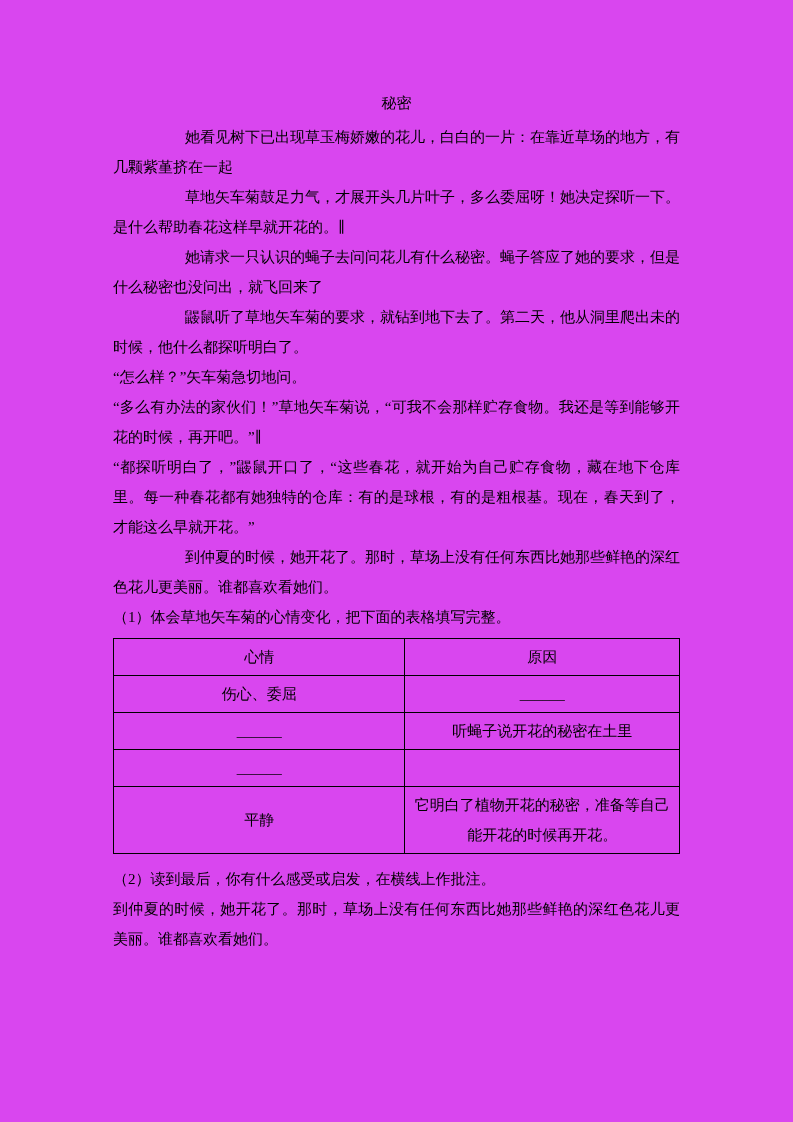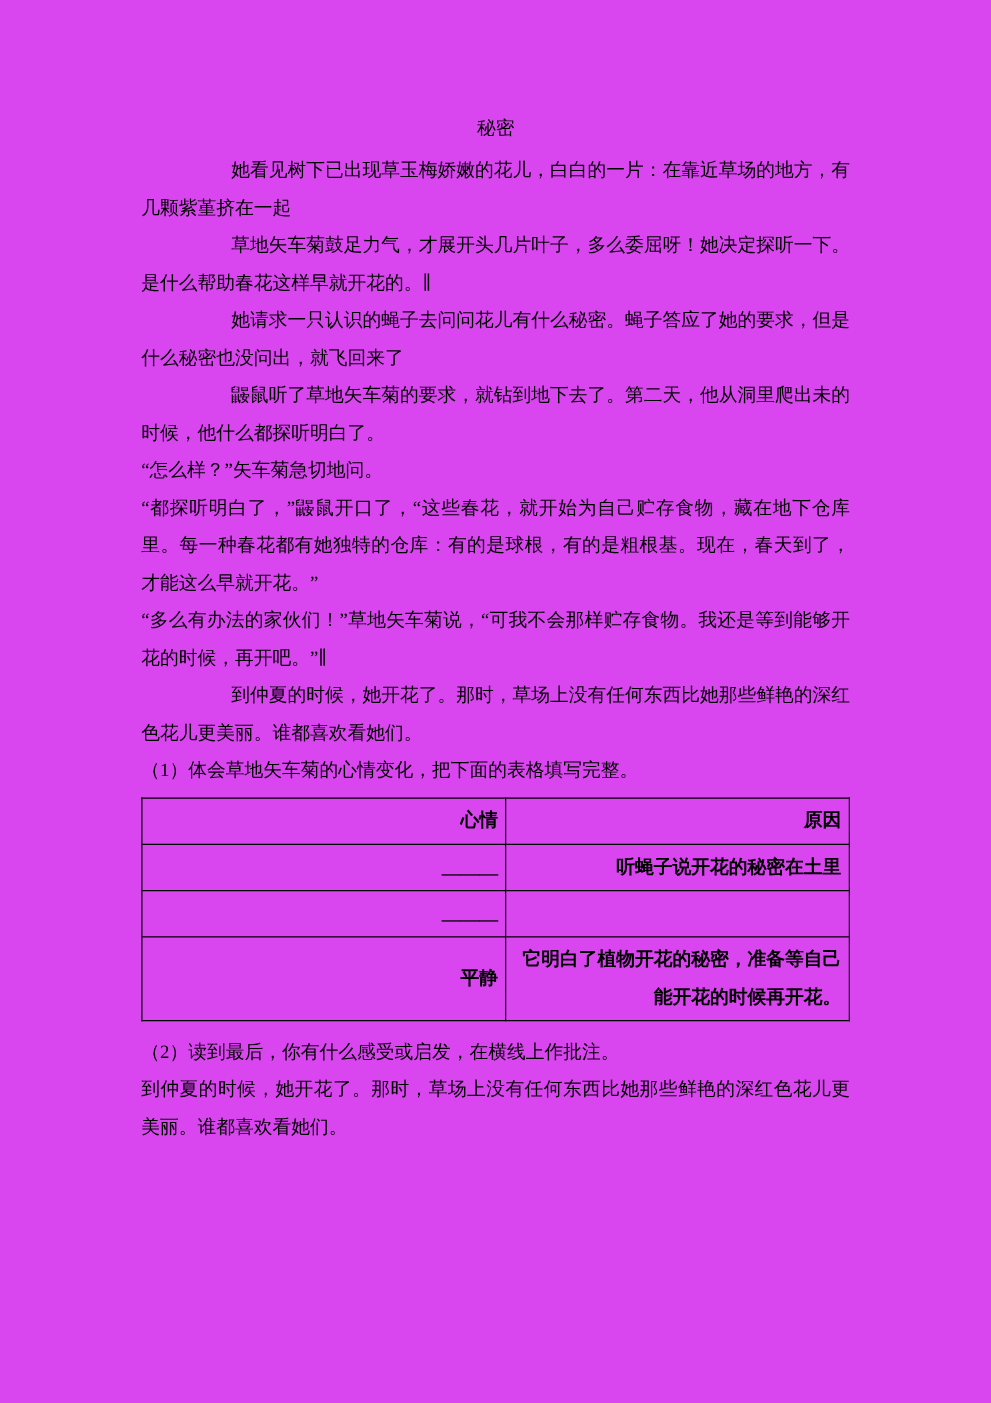--- a/index.html
+++ b/index.html
@@ -33,23 +33,23 @@
   }
   table.mood-table {
     width: 100%;
     border-collapse: collapse;
     margin: 6px 0 10px 0;
     table-layout: fixed;
   }
   table.mood-table th,
   table.mood-table td {
     border: 1px solid #000000;
-    text-align: right;
+    text-align: center;
     vertical-align: middle;
-    font-weight: bold;
+    font-weight: normal;
     padding: 3px 6px;
     height: 35px;
     line-height: 30px;
   }
   table.mood-table col.col-mood { width: 51.5%; }
   table.mood-table col.col-reason { width: 48.5%; }
   .blank-text {
     letter-spacing: 0px;
   }
 </style>
@@ -58,35 +58,39 @@
 
 <div class="page">
 
   <h1 class="title">秘密</h1>
 
   <p class="para indent">她看见树下已出现草玉梅娇嫩的花儿，白白的一片：在靠近草场的地方，有几颗紫堇挤在一起</p>
   <p class="para indent">草地矢车菊鼓足力气，才展开头几片叶子，多么委屈呀！她决定探听一下。是什么帮助春花这样早就开花的。∥</p>
   <p class="para indent">她请求一只认识的蝇子去问问花儿有什么秘密。蝇子答应了她的要求，但是什么秘密也没问出，就飞回来了</p>
   <p class="para indent">鼹鼠听了草地矢车菊的要求，就钻到地下去了。第二天，他从洞里爬出未的时候，他什么都探听明白了。</p>
   <p class="para">“怎么样？”矢车菊急切地问。</p>
+  <p class="para">“多么有办法的家伙们！”草地矢车菊说，“可我不会那样贮存食物。我还是等到能够开花的时候，再开吧。”∥</p>
   <p class="para">“都探听明白了，”鼹鼠开口了，“这些春花，就开始为自己贮存食物，藏在地下仓库里。每一种春花都有她独特的仓库：有的是球根，有的是粗根基。现在，春天到了，才能这么早就开花。”</p>
-  <p class="para">“多么有办法的家伙们！”草地矢车菊说，“可我不会那样贮存食物。我还是等到能够开花的时候，再开吧。”∥</p>
   <p class="para indent">到仲夏的时候，她开花了。那时，草场上没有任何东西比她那些鲜艳的深红色花儿更美丽。谁都喜欢看她们。</p>
 
   <p class="para">（1）体会草地矢车菊的心情变化，把下面的表格填写完整。</p>
 
   <table class="mood-table">
     <colgroup>
       <col class="col-mood">
       <col class="col-reason">
     </colgroup>
     <tbody>
       <tr>
         <th>心情</th>
         <th>原因</th>
+      </tr>
+      <tr>
+        <td><span class="blank-text">伤心、委屈</span></td>
+        <td><span class="blank-text">______</span></td>
       </tr>
       <tr>
         <td><span class="blank-text">______</span></td>
         <td><span class="blank-text">听蝇子说开花的秘密在土里</span></td>
       </tr>
       <tr>
         <td><span class="blank-text">______</span></td>
         <td><span class="blank-text"></span></td>
       </tr>
       <tr>

